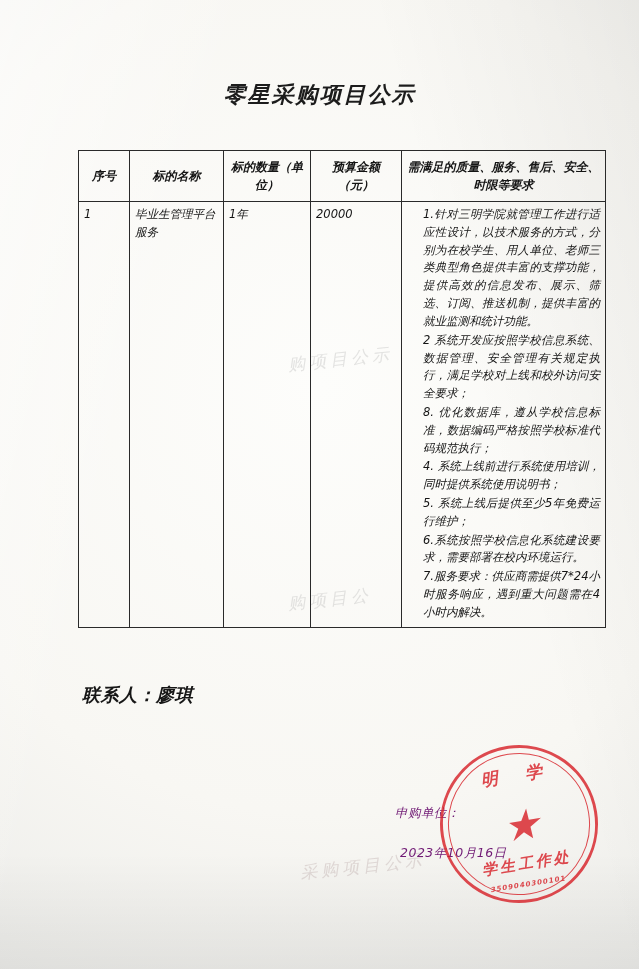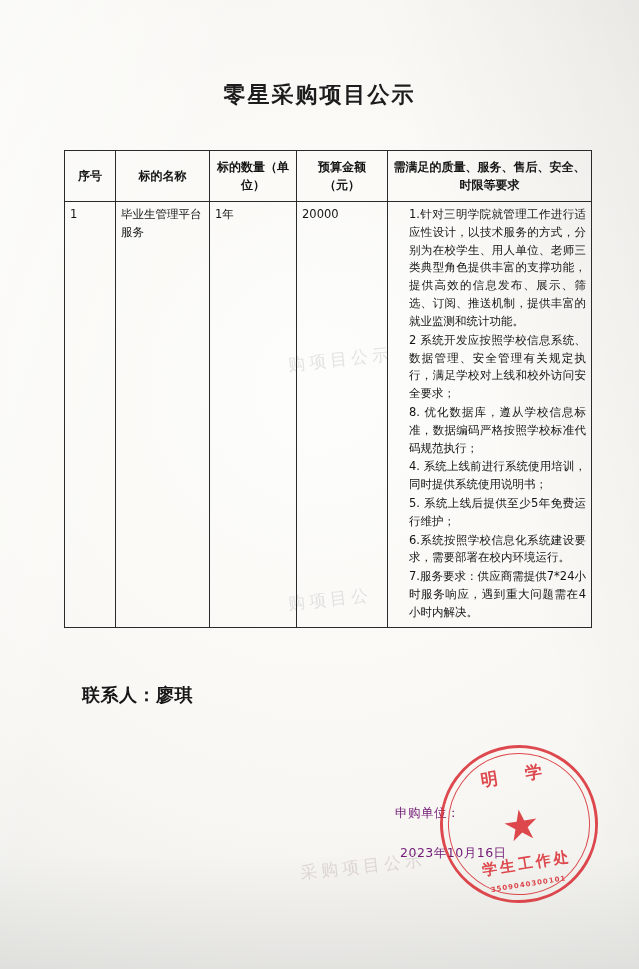--- a/index.html
+++ b/index.html
@@ -28,37 +28,38 @@
     background:
       linear-gradient(105deg, rgba(255,255,255,0.55) 0%, rgba(255,255,255,0.0) 28%),
       linear-gradient(255deg, rgba(0,0,0,0.05) 0%, rgba(0,0,0,0.0) 30%),
       linear-gradient(0deg, rgba(0,0,0,0.06) 0%, rgba(0,0,0,0.0) 12%);
     pointer-events: none;
   }
   .doc {
     position: absolute;
     inset: 0;
     padding: 0;
+    font-style: italic;
   }
   .title {
     position: absolute;
     top: 80px;
     left: 0;
     right: 0;
     text-align: center;
     font-size: 22px;
     font-weight: bold;
     letter-spacing: 2px;
     color: #1c1c1c;
     font-family: "DejaVu Sans", sans-serif;
   }
   table.main {
     position: absolute;
     top: 150px;
-    left: 64px;
+    left: 78px;
     width: 482px;
     border-collapse: collapse;
     table-layout: fixed;
   }
   table.main td, table.main th {
     border: 1px solid #2a2a2a;
     vertical-align: top;
     padding: 4px 5px;
     font-size: 11.5px;
     line-height: 1.55;

